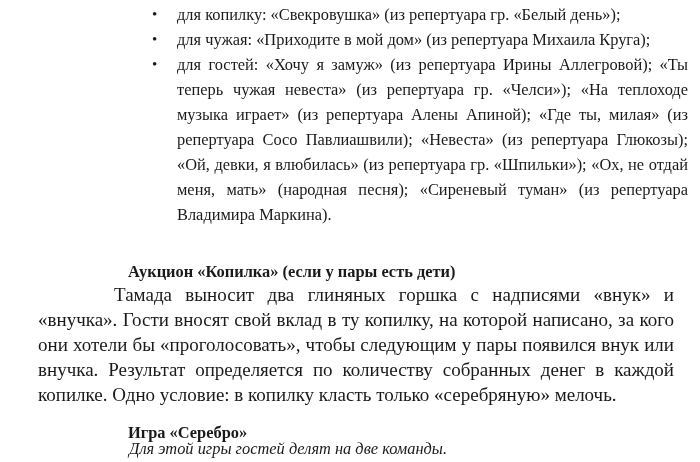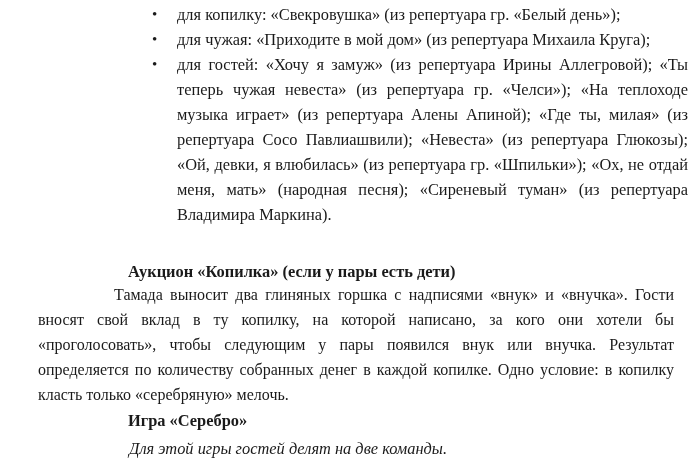--- a/index.html
+++ b/index.html
@@ -69,28 +69,28 @@
   
   .section-heading {
     position: absolute;
     left: 128px;
     font-size: 16.4px;
     line-height: 25px;
     font-weight: bold;
     white-space: nowrap;
   }
   #heading-kopilka { top: 245px; }
-  #heading-serebro { top: 394px; }
+  #heading-serebro { top: 406px; }
 
   
   .body-paragraph {
     position: absolute;
     left: 38px;
     width: 636px;
-    font-size: 16px;
+    font-size: 19px;
     line-height: 25px;
     text-align: justify;
     text-justify: inter-word;
     text-indent: 76px;
     margin: 0;
   }
   #para-kopilka { top: 282px; }
 
   
   .italic-line {

